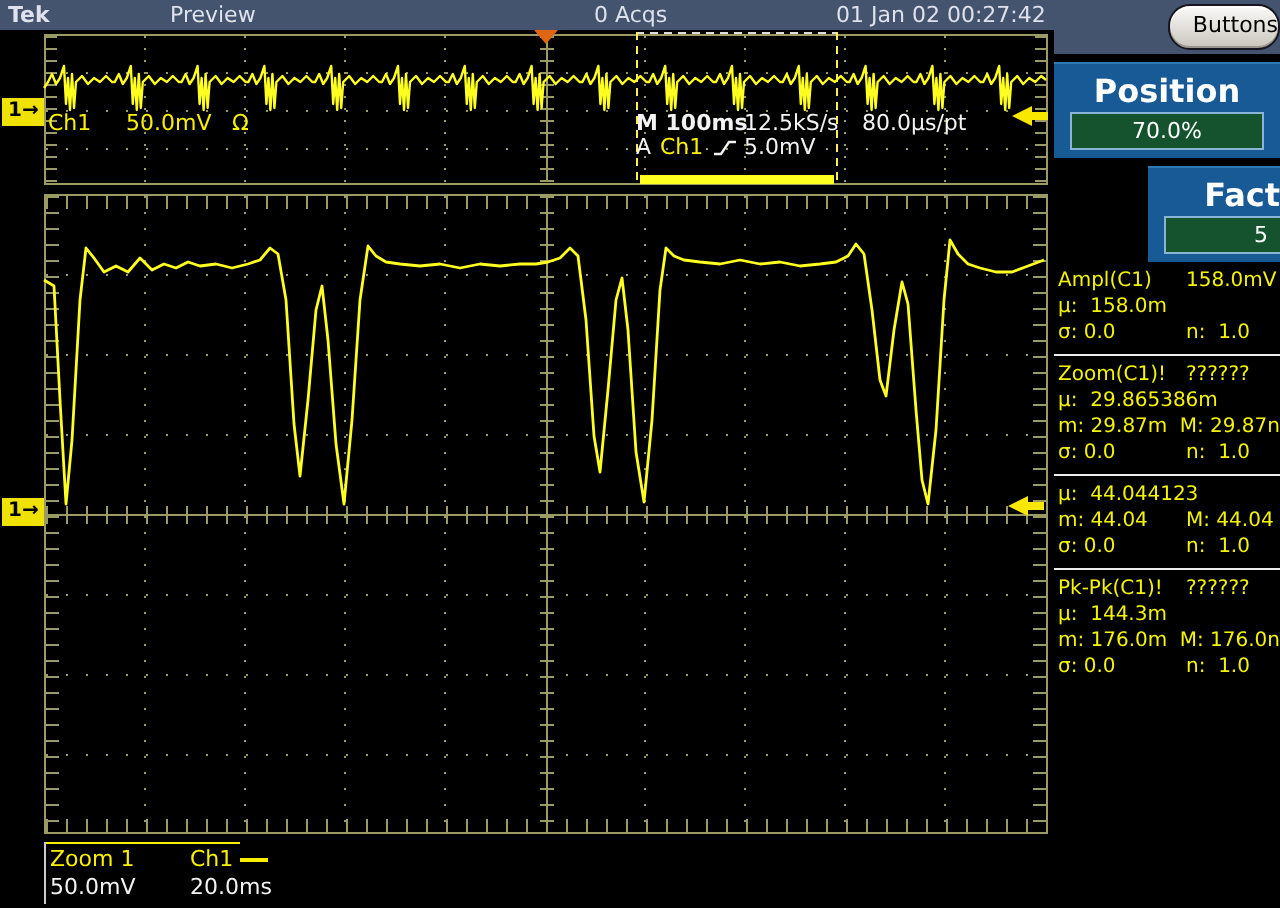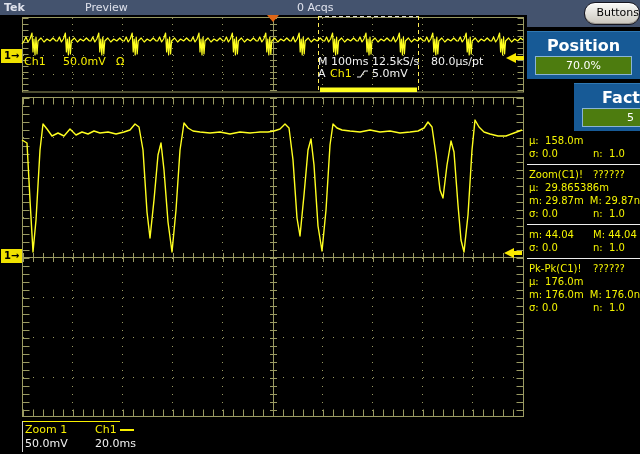--- a/index.html
+++ b/index.html
@@ -16,21 +16,21 @@
   .btn-buttons{position:absolute;left:584px;top:2px;width:54px;height:21px;border-radius:11px;
     background:linear-gradient(#fbfbf9,#c9c5bc);border:1px solid #15151f;
     box-shadow:inset 0 1px 0 #ffffff, inset 0 -1px 0 #9a968e;
     color:#000;font-size:11px;text-align:right;line-height:19px;cursor:pointer;}
   
   .panel{position:absolute;left:527px;width:113px;height:48px;background:#175a96;
          border-top:1px solid #2f78b3;box-sizing:border-box;}
   .panel-position{top:31px;}
   .panel-factor{top:83px;margin-left:47px;}
   .ptitle{color:#ffffff;font-weight:bold;font-size:16px;text-align:center;margin-top:4px;}
-  .pvalue{position:absolute;left:8px;right:8px;top:24px;height:19px;background:#4d7c0f;
+  .pvalue{position:absolute;left:8px;right:8px;top:24px;height:19px;background:#14532d;
           border:1px solid #8ab4d6;box-sizing:border-box;color:#ffffff;font-size:11px;
           text-align:center;line-height:17px;cursor:pointer;}
   
   .meas{position:absolute;left:527px;top:134px;width:113px;color:#f4f400;
         font-size:10px;line-height:13px;}
   .mrow{display:flex;padding-left:2px;white-space:pre;}
   .mc1{width:64px;overflow:visible;}
   .mc2{flex:1;}
   .msep{height:1px;background:#ededed;margin:4px 0 3px 0;}
   
@@ -51,20 +51,21 @@
 </style>
 </head>
 <body>
 
 <div id="screen">
 
   <div class="titlebar">
     <span class="tb-brand">Tek</span>
     <span class="tb-mode">Preview</span>
     <span class="tb-acqs">0 Acqs</span>
+    <span class="tb-date">01 Jan 02 00:27:42</span>
   </div>
   <div class="sidebar-top"></div>
   <div class="btn-buttons">Buttons</div>
 
   <svg width="640" height="454" viewBox="0 0 640 454">
 
     <g stroke="#9a9a62" fill="none">
       <rect x="22.5" y="17.5" width="501" height="74.5"></rect>
       <g stroke-dasharray="1 5">
         <line x1="72.5" y1="18" x2="72.5" y2="91"></line>
@@ -133,21 +134,21 @@
     <polygon points="504,253 514,248 514,251 522,251 522,255 514,255 514,258" fill="#f8e800"></polygon>
   </svg>
 
   <div class="chbadge badge-top">1→</div>
   <div class="chbadge badge-main">1→</div>
 
   <span class="ovtext ytx" style="left:24px;top:55px;">Ch1</span>
   <span class="ovtext ytx" style="left:63px;top:55px;">50.0mV</span>
   <span class="ovtext ytx" style="left:116px;top:55px;">Ω</span>
 
-  <span class="ovtext wtx" style="left:318px;top:55px;">M 100ms</span>
+  <span class="ovtext wtx" style="left:318px;top:55px;font-weight:bold;">M 100ms</span>
   <span class="ovtext wtx" style="left:372px;top:55px;">12.5kS/s</span>
   <span class="ovtext wtx" style="left:431px;top:55px;">80.0µs/pt</span>
 
   <span class="ovtext wtx" style="left:318px;top:67px;">A</span>
   <span class="ovtext ytx" style="left:330px;top:67px;">Ch1</span>
   <svg style="left:357px;top:69px;" width="11" height="10">
     <polyline points="0,8 3.5,8 7.5,2 11,2" fill="none" stroke="#f2f2f2" stroke-width="1.2"></polyline>
   </svg>
   <span class="ovtext wtx" style="left:372px;top:67px;">5.0mV</span>
 
@@ -155,39 +156,41 @@
     <div class="ptitle">Position</div>
     <div class="pvalue">70.0%</div>
   </div>
   <div class="panel panel-factor">
     <div class="ptitle">Factor</div>
     <div class="pvalue">5</div>
   </div>
 
   <div class="meas">
       <div>
+        <div class="mrow"><span class="mc1">Ampl(C1)</span><span class="mc2">158.0mV</span></div>
         <div class="mrow"><span class="mc1">µ:  158.0m</span></div>
         <div class="mrow"><span class="mc1">σ: 0.0</span><span class="mc2">n:  1.0</span></div>
       </div>
       <div class="msep"></div>
       <div>
         <div class="mrow"><span class="mc1">Zoom(C1)!</span><span class="mc2">??????</span></div>
         <div class="mrow"><span class="mc1">µ:  29.865386m</span></div>
         <div class="mrow"><span class="mc1">m: 29.87m</span><span class="mc2">M: 29.87n</span></div>
         <div class="mrow"><span class="mc1">σ: 0.0</span><span class="mc2">n:  1.0</span></div>
       </div>
       <div class="msep"></div>
       <div>
+        <div class="mrow"><span class="mc1">µ:  44.044123</span></div>
         <div class="mrow"><span class="mc1">m: 44.04</span><span class="mc2">M: 44.04</span></div>
         <div class="mrow"><span class="mc1">σ: 0.0</span><span class="mc2">n:  1.0</span></div>
       </div>
       <div class="msep"></div>
       <div>
         <div class="mrow"><span class="mc1">Pk-Pk(C1)!</span><span class="mc2">??????</span></div>
-        <div class="mrow"><span class="mc1">µ:  176.0m</span></div>
+        <div class="mrow"><span class="mc1">µ:  144.3m</span></div>
         <div class="mrow"><span class="mc1">m: 176.0m</span><span class="mc2">M: 176.0n</span></div>
         <div class="mrow"><span class="mc1">σ: 0.0</span><span class="mc2">n:  1.0</span></div>
       </div>
     </div>
 
   <div class="zoombox-topline"></div>
   <div class="zoombox-leftline"></div>
   <span class="ovtext ytx" style="left:25px;top:423px;">Zoom 1</span>
   <span class="ovtext ytx" style="left:95px;top:423px;">Ch1</span>
   <div class="trace-dash"></div>

